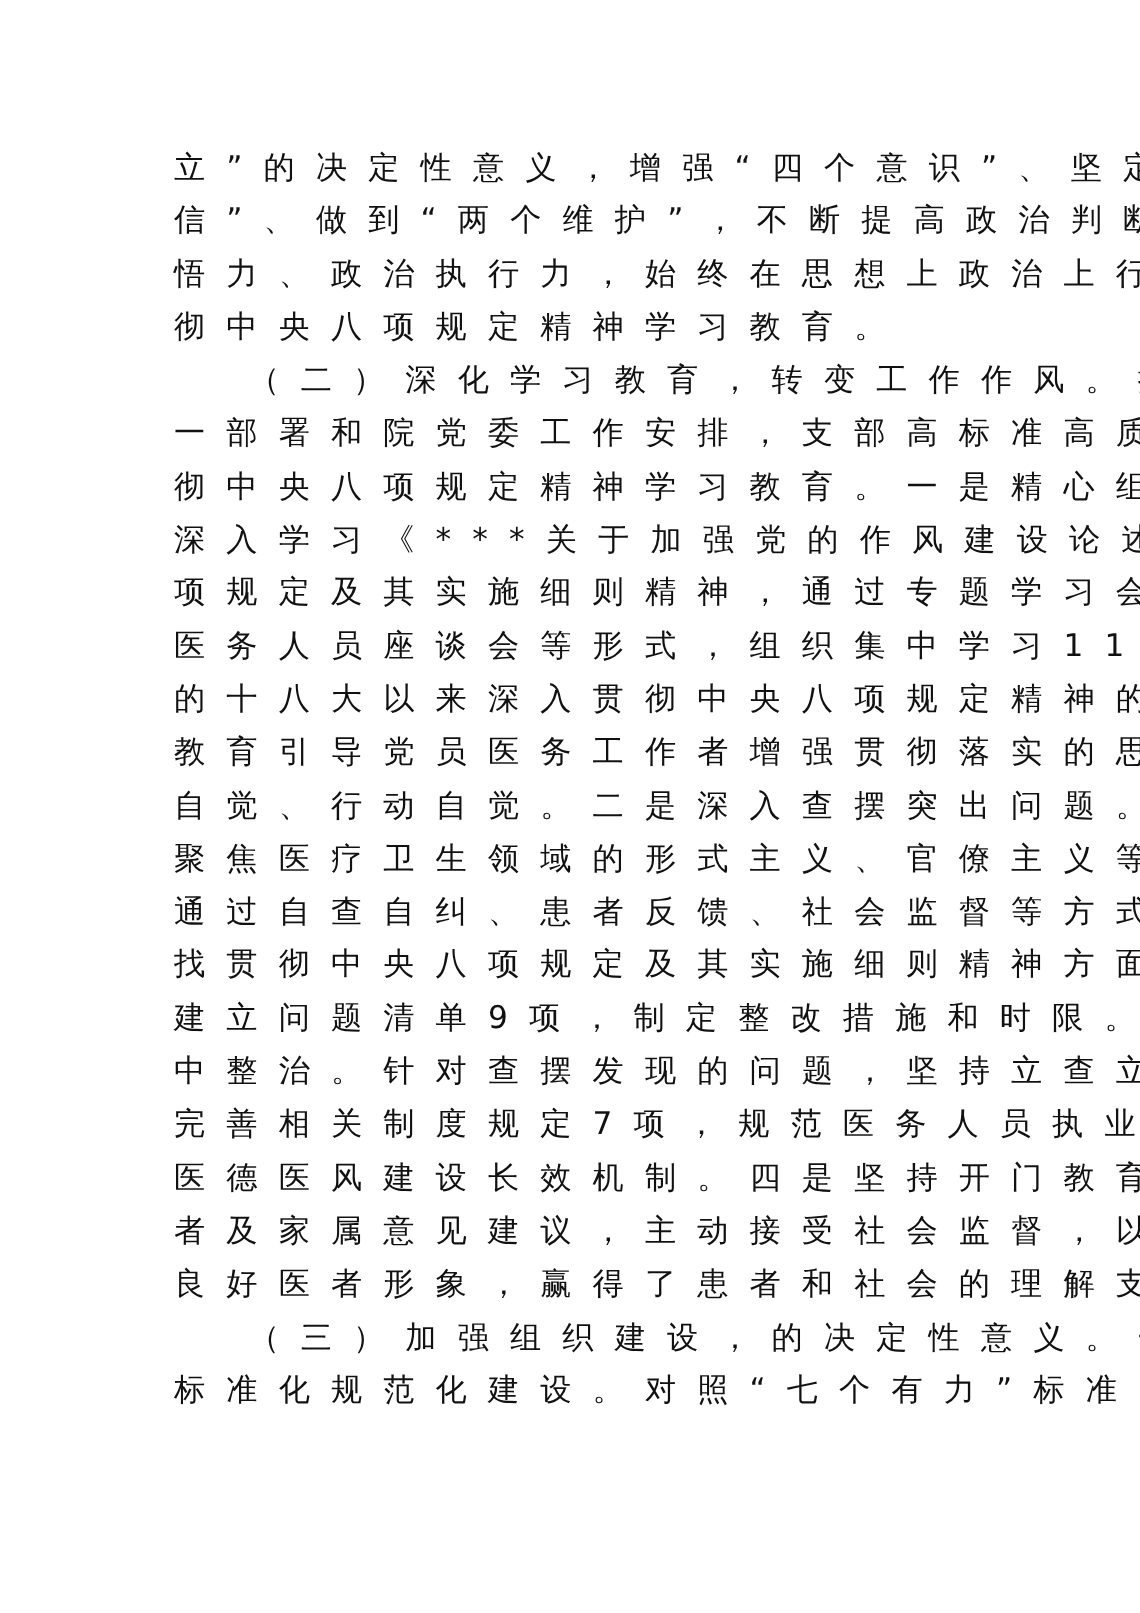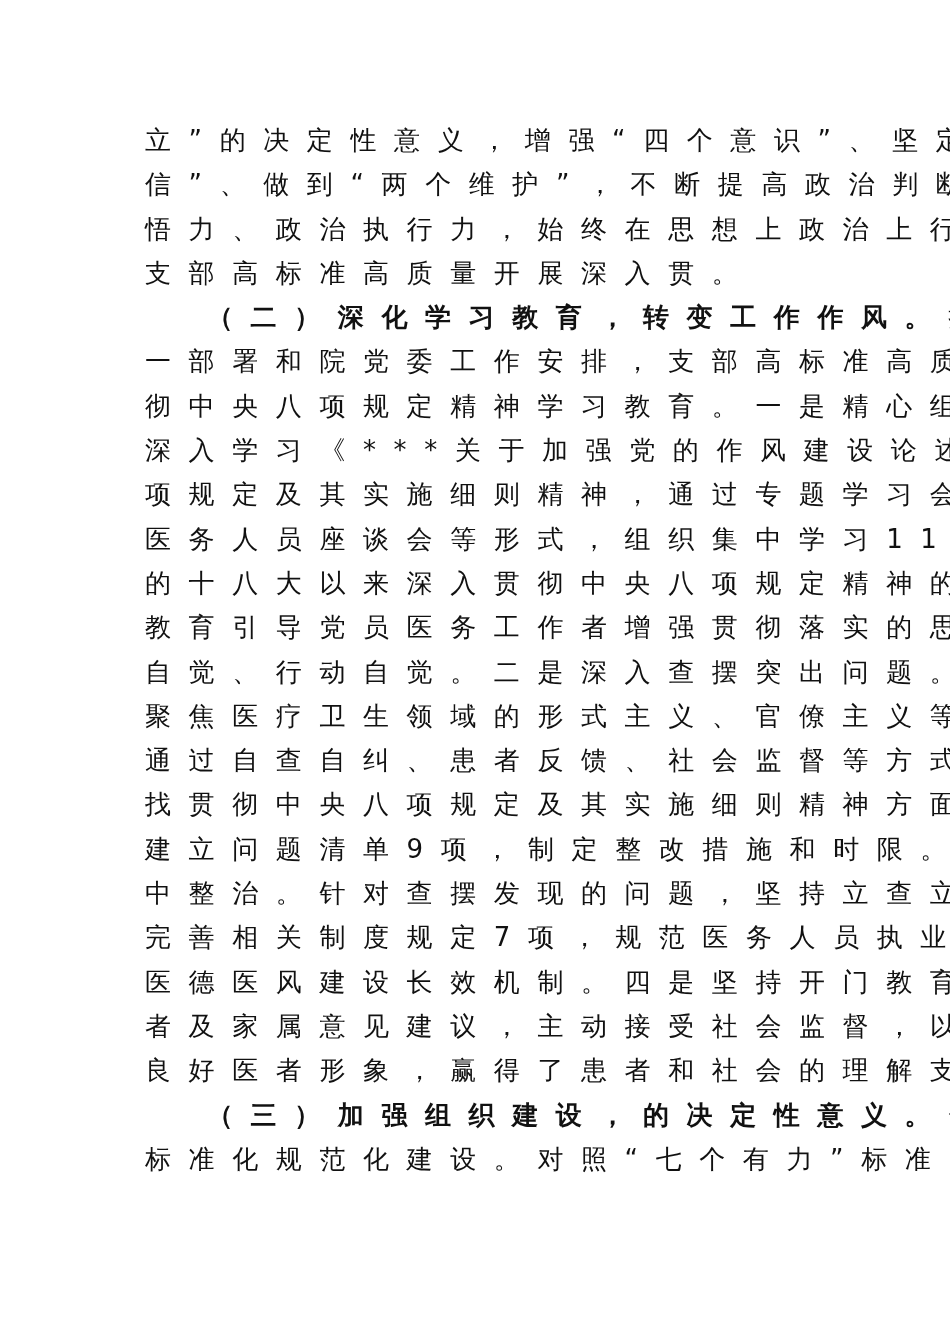--- a/index.html
+++ b/index.html
@@ -26,34 +26,34 @@
     line-height: 44.3px;
     font-size: 26px;
     letter-spacing: 17.6px;
     white-space: nowrap;
     overflow: visible;
   }
   .line.indent {
     padding-left: 62px;
   }
   .bold {
-    font-weight: bold;
+    font-weight: normal;
     margin-top: 19px;
   }
 </style>
 </head>
 <body>
 
 <div class="page">
 
   <div>
     <div class="line">立”的决定性意义，增强“四个意识”、坚定“四个自</div>
     <div class="line">信”、做到“两个维护”，不断提高政治判断力、政治领</div>
     <div class="line">悟力、政治执行力，始终在思想上政治上行动上同以***同</div>
-    <div class="line">支部高标准高质量开展深入贯。</div>
+    <div class="line">彻中央八项规定精神学习教育。</div>
   </div>
 
   <div>
     <div class="line indent"><span class="bold">（二）深化学习教育，转变工作作风。</span><span>按照党中央统</span></div>
     <div class="line">一部署和院党委工作安排，支部高标准高质量开展深入贯</div>
     <div class="line">彻中央八项规定精神学习教育。一是精心组织学习研讨。</div>
     <div class="line">深入学习《***关于加强党的作风建设论述摘编》和中央八</div>
     <div class="line">项规定及其实施细则精神，通过专题学习会、主题党日、</div>
     <div class="line">医务人员座谈会等形式，组织集中学习11次，系统总结党</div>
     <div class="line">的十八大以来深入贯彻中央八项规定精神的成效和经验，</div>

